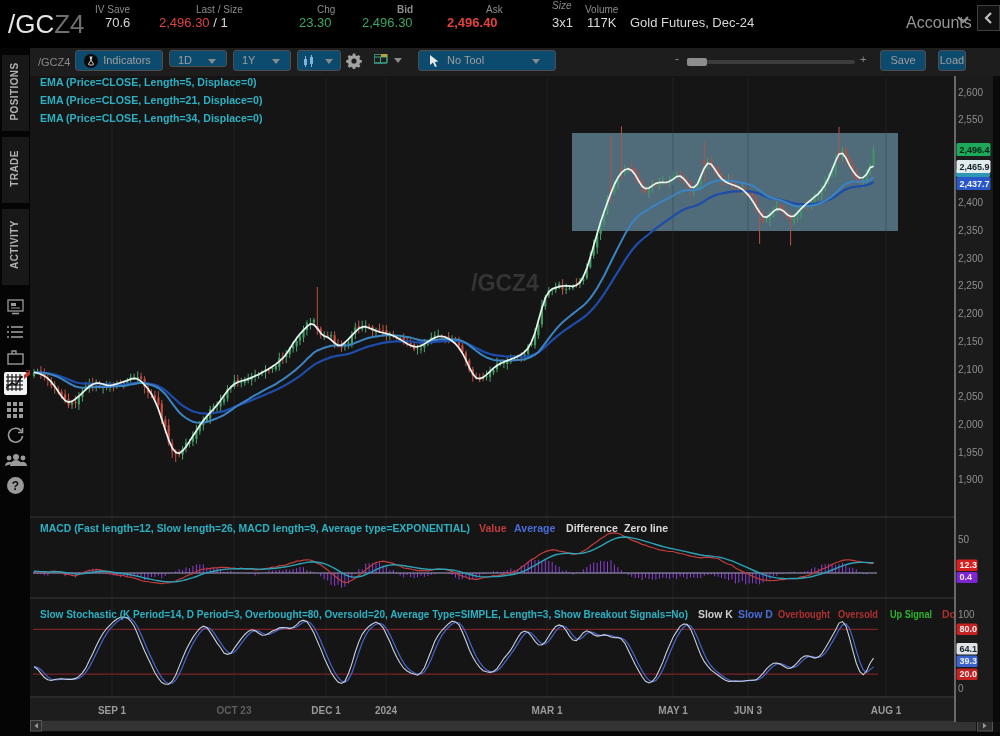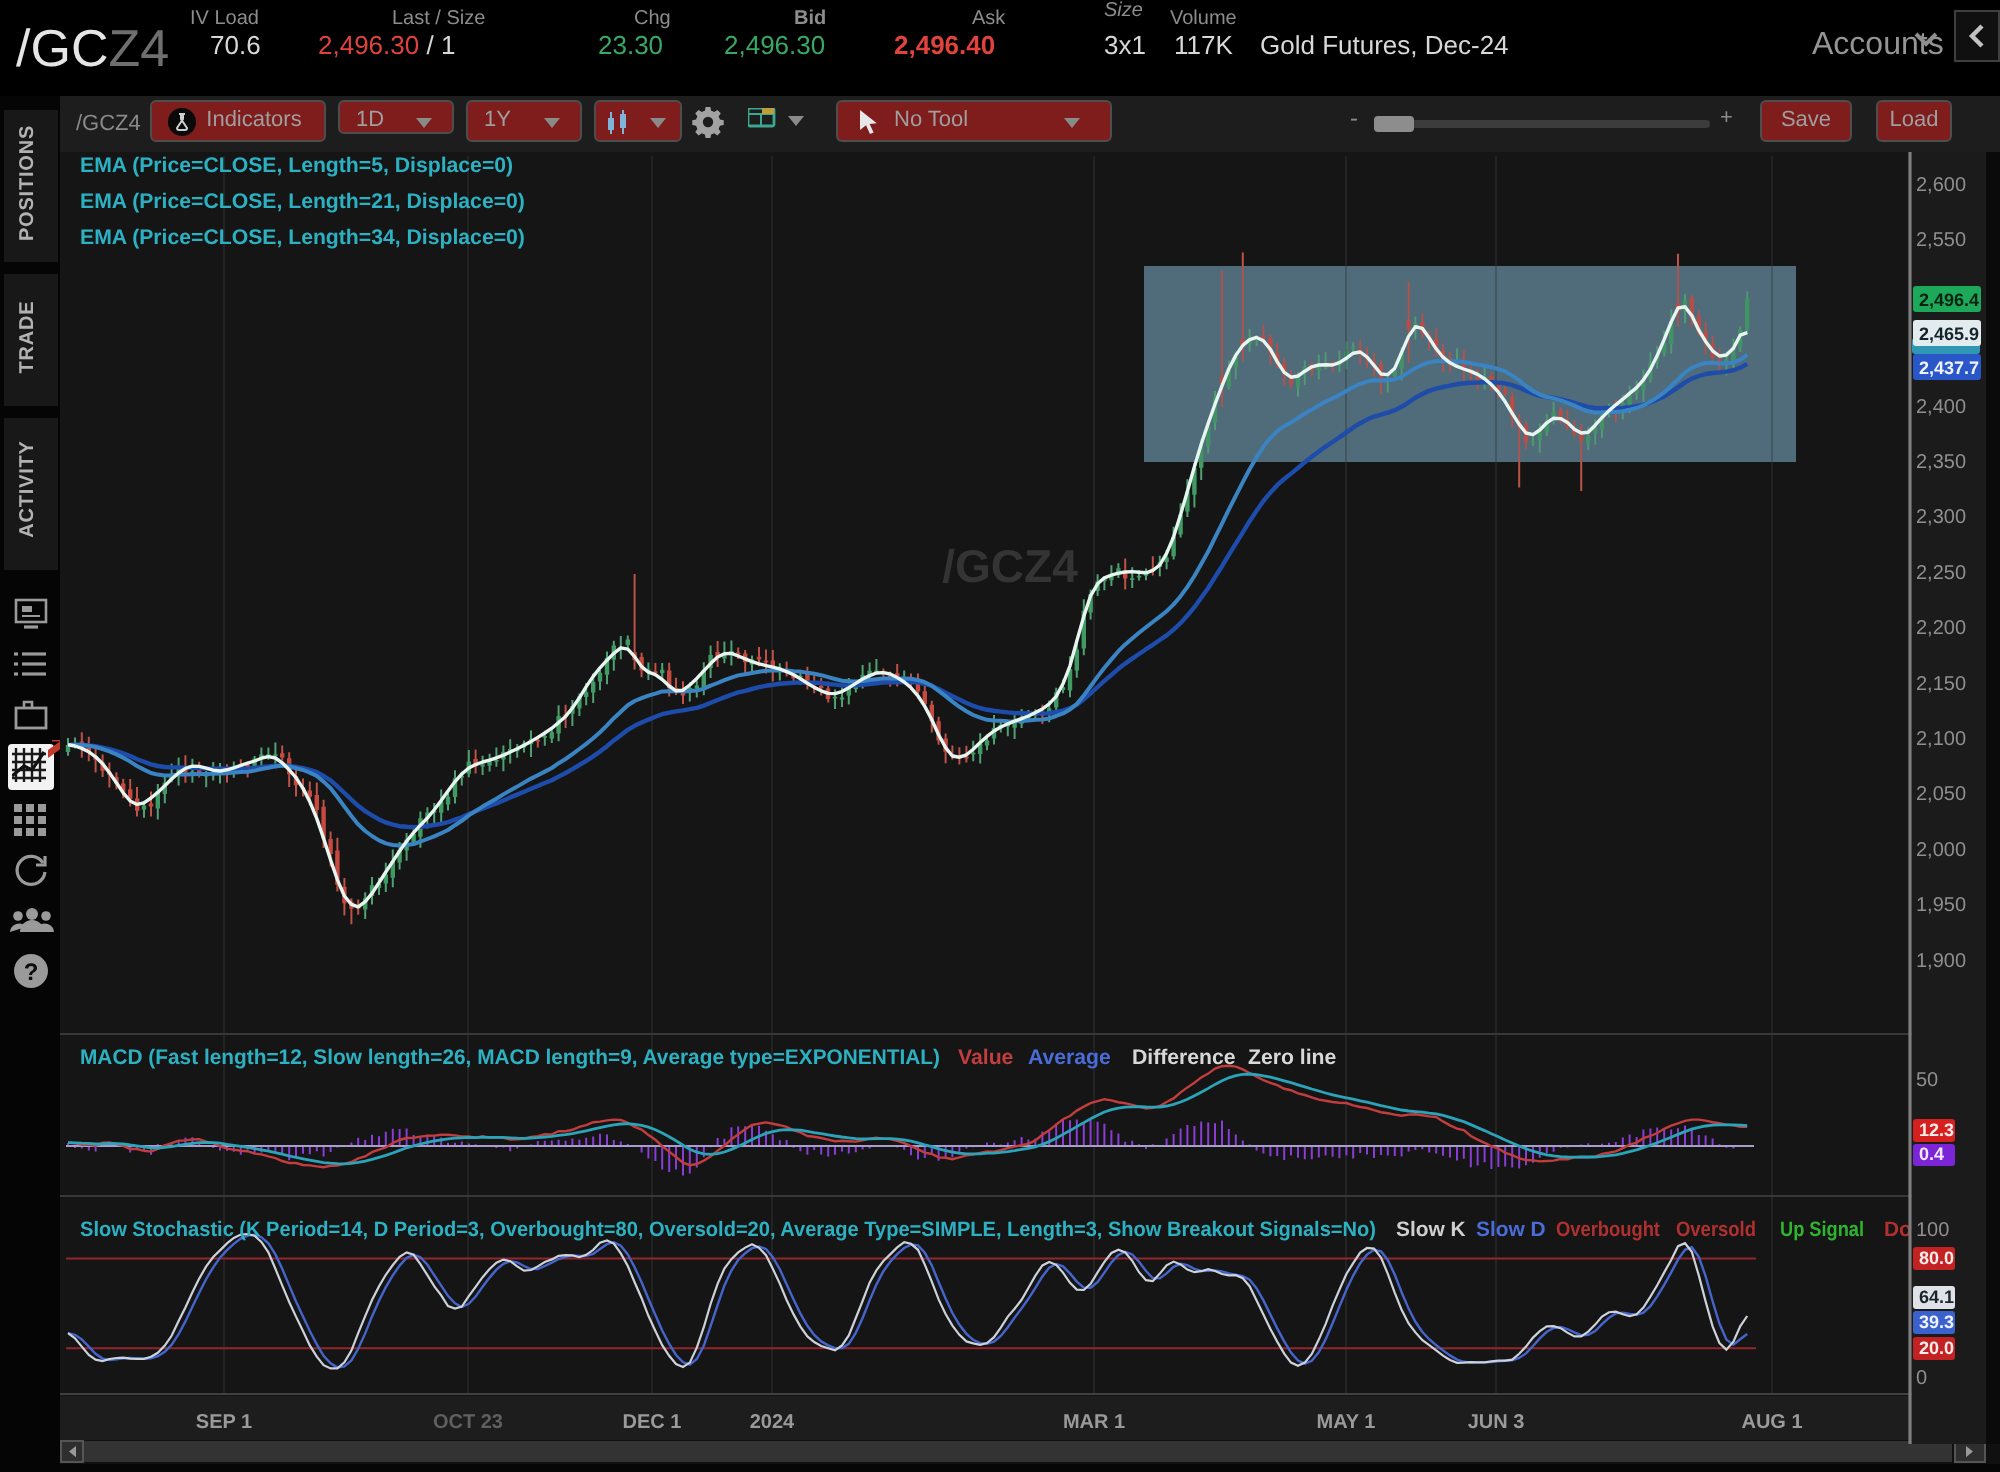--- a/index.html
+++ b/index.html
@@ -5,32 +5,32 @@
   * { margin:0; padding:0; box-sizing:border-box; }
   html,body { width:1000px; height:736px; background:#000; overflow:hidden;
     font-family:"Liberation Sans", sans-serif; }
   .abs { position:absolute; }
   #page { position:relative; width:1000px; height:736px; background:#000; }
   .lbl { color:#8c8c8c; font-size:10px; }
   .val { color:#d8d8d8; font-size:13px; }
   .red { color:#e0433c; }
   .grn { color:#38a864; }
   .btn { position:absolute; border:1px solid #4d4d4d; border-radius:3px;
-    background:#7f1d1d; color:#9f9f9f; font-size:11px; line-height:19px;
+    background:#0c4a6e; color:#9f9f9f; font-size:11px; line-height:19px;
     text-align:center; }
   .caret { display:inline-block; width:0; height:0; border-left:4px solid transparent;
     border-right:4px solid transparent; border-top:5px solid #8a8a8a; }
 </style>
 </head>
 <body>
 <div id="page">
 
   <div class="abs" style="left:0;top:0;width:1000px;height:48px;background:#000;">
     <span class="abs" style="left:8px;top:9px;font-size:26px;color:#e6e6e6;">/GC<span style="color:#6f6f6f;">Z4</span></span>
-    <span class="abs lbl" style="left:95px;top:4px;">IV Load</span>
+    <span class="abs lbl" style="left:95px;top:4px;">IV Save</span>
     <span class="abs val" style="left:105px;top:15px;">70.6</span>
     <span class="abs lbl" style="left:196px;top:4px;">Last / Size</span>
     <span class="abs val red" style="left:159px;top:15px;">2,496.30<span style="color:#d8d8d8;"> / 1</span></span>
     <span class="abs lbl" style="left:317px;top:4px;">Chg</span>
     <span class="abs val grn" style="left:299px;top:15px;">23.30</span>
     <span class="abs lbl" style="left:397px;top:4px;font-weight:bold;">Bid</span>
     <span class="abs val grn" style="left:362px;top:15px;">2,496.30</span>
     <span class="abs lbl" style="left:486px;top:4px;">Ask</span>
     <span class="abs val red" style="left:447px;top:15px;font-weight:bold;">2,496.40</span>
     <span class="abs lbl" style="left:552px;top:0;font-style:italic;">Size</span>
@@ -89,21 +89,21 @@
       <svg class="abs" style="left:10px;top:3px;" width="11" height="14">
           <path d="M1 1 L1 11 L4 8.6 L6 13 L7.8 12.2 L5.8 8 L9.4 7.6 Z" fill="#e8e8e8"></path>
         </svg>
       <span style="margin-left:28px;">No Tool</span><span class="caret abs" style="left:113px;top:8px;"></span>
     </div>
     <span class="abs" style="left:645px;top:4px;color:#8a8a8a;font-size:12px;">-</span>
     <div class="abs" style="left:657px;top:12px;width:168px;height:4px;background:#3c3c3c;border-radius:2px;"></div>
     <div class="abs" style="left:657px;top:10px;width:20px;height:8px;background:#8d8d8d;border-radius:2px;"></div>
     <span class="abs" style="left:830px;top:5px;color:#8a8a8a;font-size:11px;">+</span>
     <div class="btn" style="left:850px;top:2px;width:46px;height:21px;">Save</div>
-    <div class="btn" style="left:908px;top:2px;width:38px;height:21px;">Load</div>
+    <div class="btn" style="left:908px;top:2px;width:28px;height:21px;">Load</div>
   </div>
 
   <div class="abs" style="left:0;top:48px;width:30px;height:688px;background:#050505;">
     <div class="abs" style="left:2px;top:7px;width:27px;height:76px;background:#181818;"></div>
     <div class="abs" style="left:2px;top:89px;width:27px;height:66px;background:#181818;"></div>
     <div class="abs" style="left:2px;top:161px;width:27px;height:76px;background:#181818;"></div>
     <span class="abs" style="left:-24px;top:38px;width:76px;transform:rotate(-90deg);color:#b2b2b2;font-size:10px;font-weight:bold;letter-spacing:.4px;text-align:center;">POSITIONS</span>
     <span class="abs" style="left:-19px;top:115px;width:66px;transform:rotate(-90deg);color:#b2b2b2;font-size:10px;font-weight:bold;letter-spacing:.4px;text-align:center;">TRADE</span>
     <span class="abs" style="left:-24px;top:191px;width:76px;transform:rotate(-90deg);color:#b2b2b2;font-size:10px;font-weight:bold;letter-spacing:.4px;text-align:center;">ACTIVITY</span>
 

